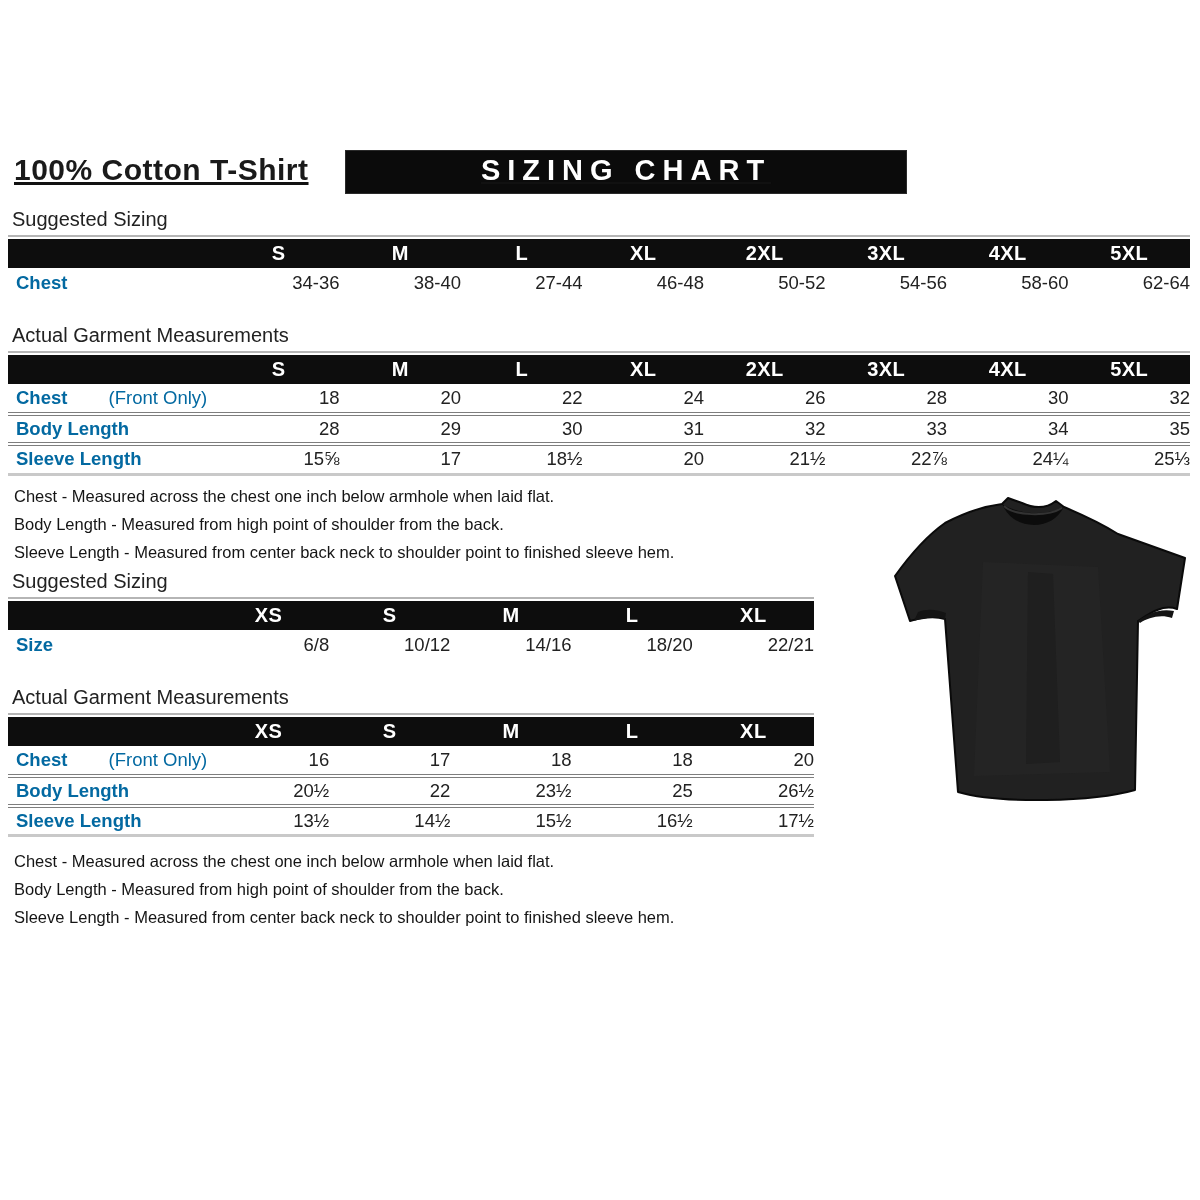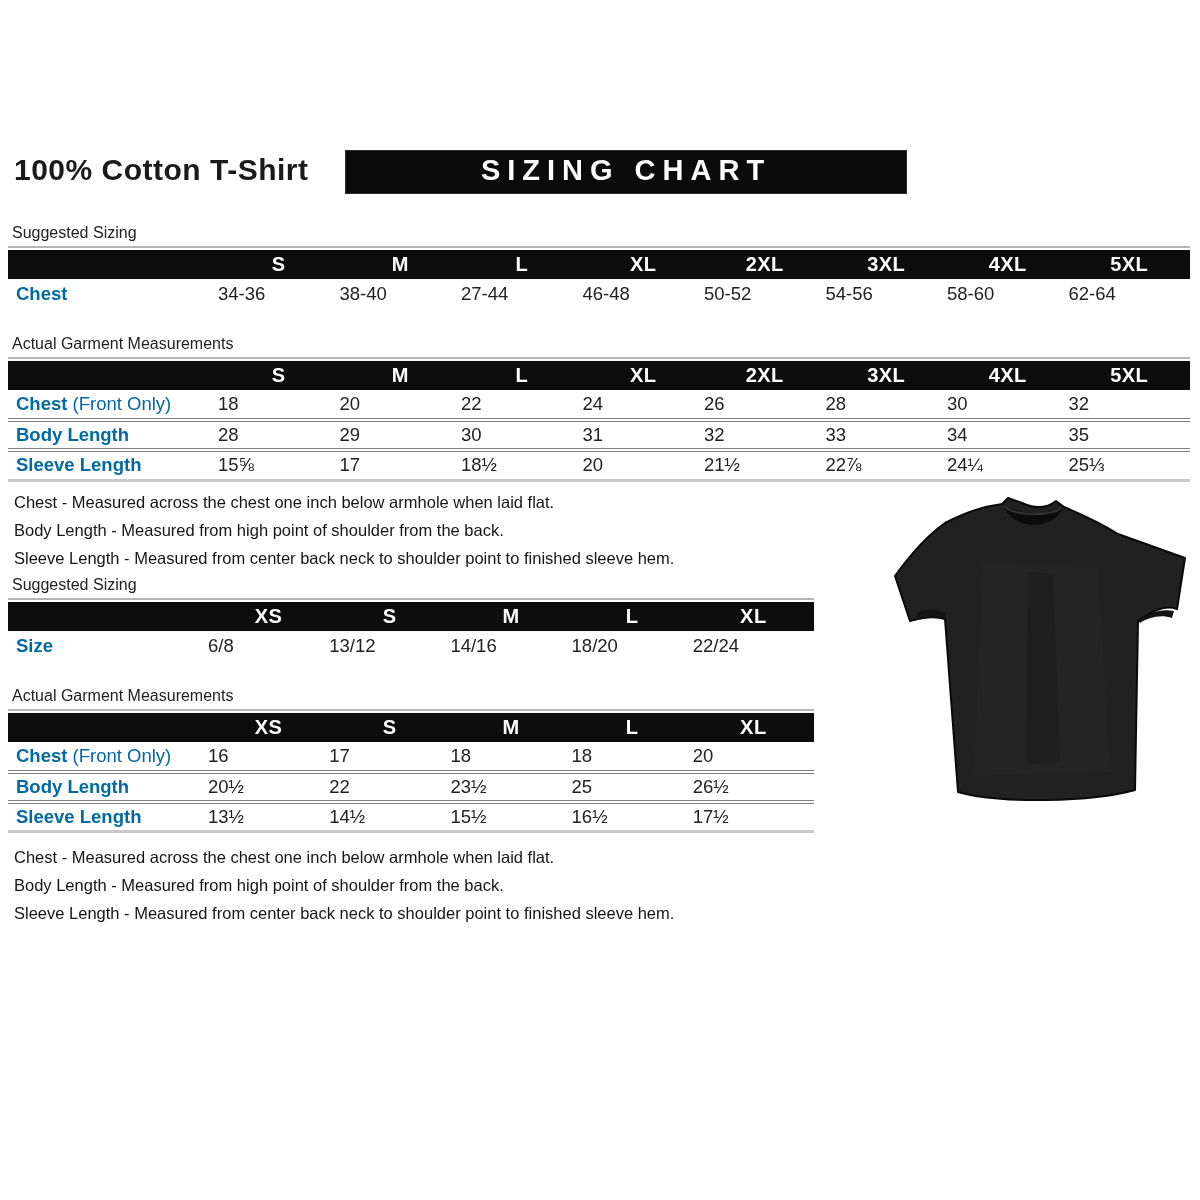--- a/index.html
+++ b/index.html
@@ -9,51 +9,51 @@
     width: 1200px;
     height: 1200px;
     background: #ffffff;
     font-family: "Liberation Sans", sans-serif;
     color: #111;
     overflow: hidden;
     padding-top: 150px;
   }
 
   
-  .header-row { display: flex; align-items: flex-start; margin-left: 14px; height: 46px; }
+  .header-row { display: flex; align-items: flex-start; margin-left: 14px; height: 46px; text-decoration: underline; }
   .main-title {
     width: 331px; font-size: 30px; font-weight: bold; color: #1a1a1a;
     letter-spacing: 0.5px; line-height: 40px; white-space: nowrap;
   }
   .banner {
     width: 562px; height: 44px; background: #0b0b0b; border: 1px solid #2a2a2a;
     color: #fff; font-size: 29px; font-weight: bold; letter-spacing: 7px;
     text-align: center; line-height: 38px;
   }
 
-  .section-label { font-size: 16px; color: #222; margin: 28px 0 4px 12px; }
+  .section-label { font-size: 20px; color: #222; margin: 12px 0 4px 12px; }
   .sec2 { margin-top: 26px; }
 
   .rule { height: 2px; background: #b5b5b5; margin: 0 0 2px 8px; }
   .rule.adult { width: 1182px; }
   .rule.youth { width: 806px; }
 
   table { border-collapse: collapse; table-layout: fixed; margin-left: 8px; }
   table.adult { width: 1182px; }
   table.youthw { width: 806px; }
   th {
     background: #0d0d0d; color: #ffffff; font-weight: bold; font-size: 20px;
     height: 29px; text-align: center; padding: 0; letter-spacing: 0.5px;
   }
   td {
-    font-size: 18.5px; color: #222; text-align: left; height: 30px; padding: 0;
+    font-size: 18.5px; color: #222; text-align: right; height: 30px; padding: 0;
     vertical-align: middle;
   }
   td.lbl { text-align: left; padding-left: 8px; font-weight: bold; color: #0369a1; white-space: nowrap; }
-  td.lbl .suffix { font-weight: normal; }
+  td.lbl .suffix { font-weight: normal; margin-left: 36px; }
   table.actual tr.sep td { border-top: 4px double #7e7e7e; }
   table.actual { border-bottom: 3px solid #c9c9c9; }
 
   .notes { margin: 10px 10px 0 14px; }
   .notes p { margin: 0 0 8px 0; font-size: 16.5px; color: #151515; line-height: 20px; }
 
   .youth-title {
     margin: 6px 0 0 6px; font-size: 29px; font-weight: bold; color: #151515;
     letter-spacing: 0.3px;
   }
@@ -196,24 +196,24 @@
       <th></th>
       <th>XS</th>
       <th>S</th>
       <th>M</th>
       <th>L</th>
       <th>XL</th>
     </tr>
     <tr>
       <td class="lbl">Size</td>
       <td>6/8</td>
-      <td>13/12</td>
+      <td>10/12</td>
       <td>14/16</td>
       <td>18/20</td>
-      <td>22/24</td>
+      <td>22/21</td>
     </tr>
   </tbody>
     </table>
 
   <div class="section-label sec2">Actual Garment Measurements</div>
   <div class="rule youth"></div>
   <table class="youthw actual">
     <colgroup>
         <col style="width:200px">
         <col>

